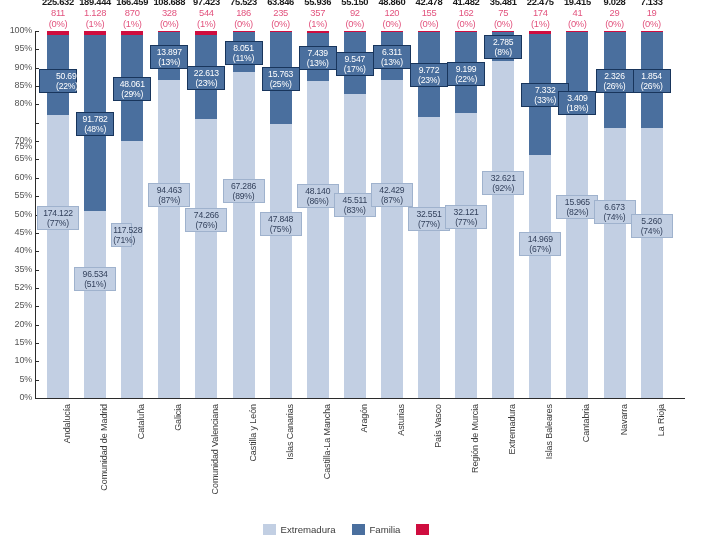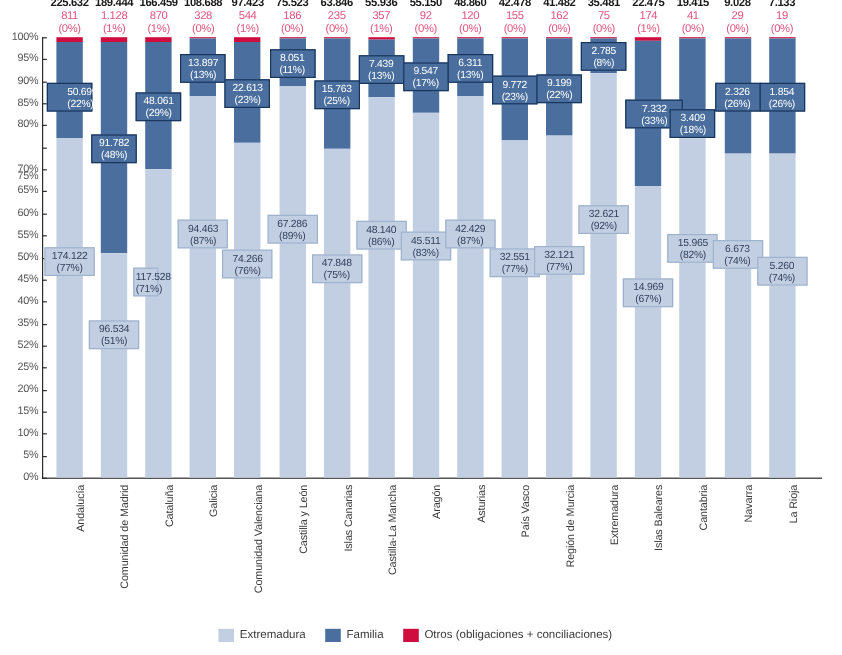--- a/index.html
+++ b/index.html
@@ -466,16 +466,15 @@
       <div class="legend-item">
         <span class="swatch" style="background: rgb(194, 207, 227);"></span>
         <span>Extremadura</span>
       </div>
       <div class="legend-item">
         <span class="swatch" style="background: rgb(74, 111, 158);"></span>
         <span>Familia</span>
       </div>
       <div class="legend-item">
         <span class="swatch" style="background: rgb(207, 13, 63);"></span>
-        <span>Otros (obligaciones + conciliaciones)</span>
       </div>
     </div>
 </div>
 
 </body></html>

